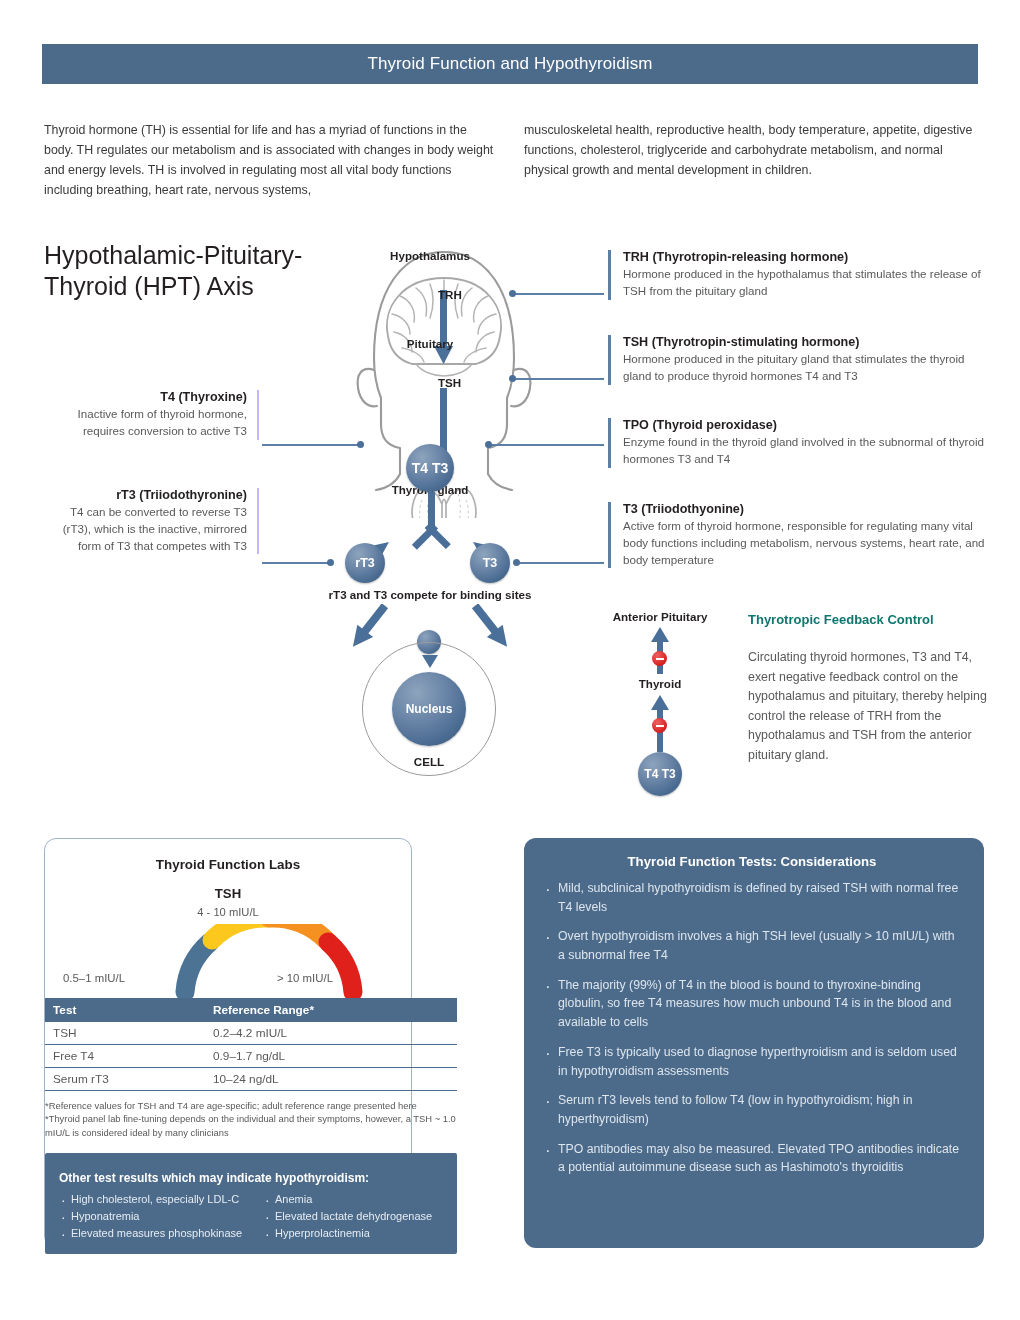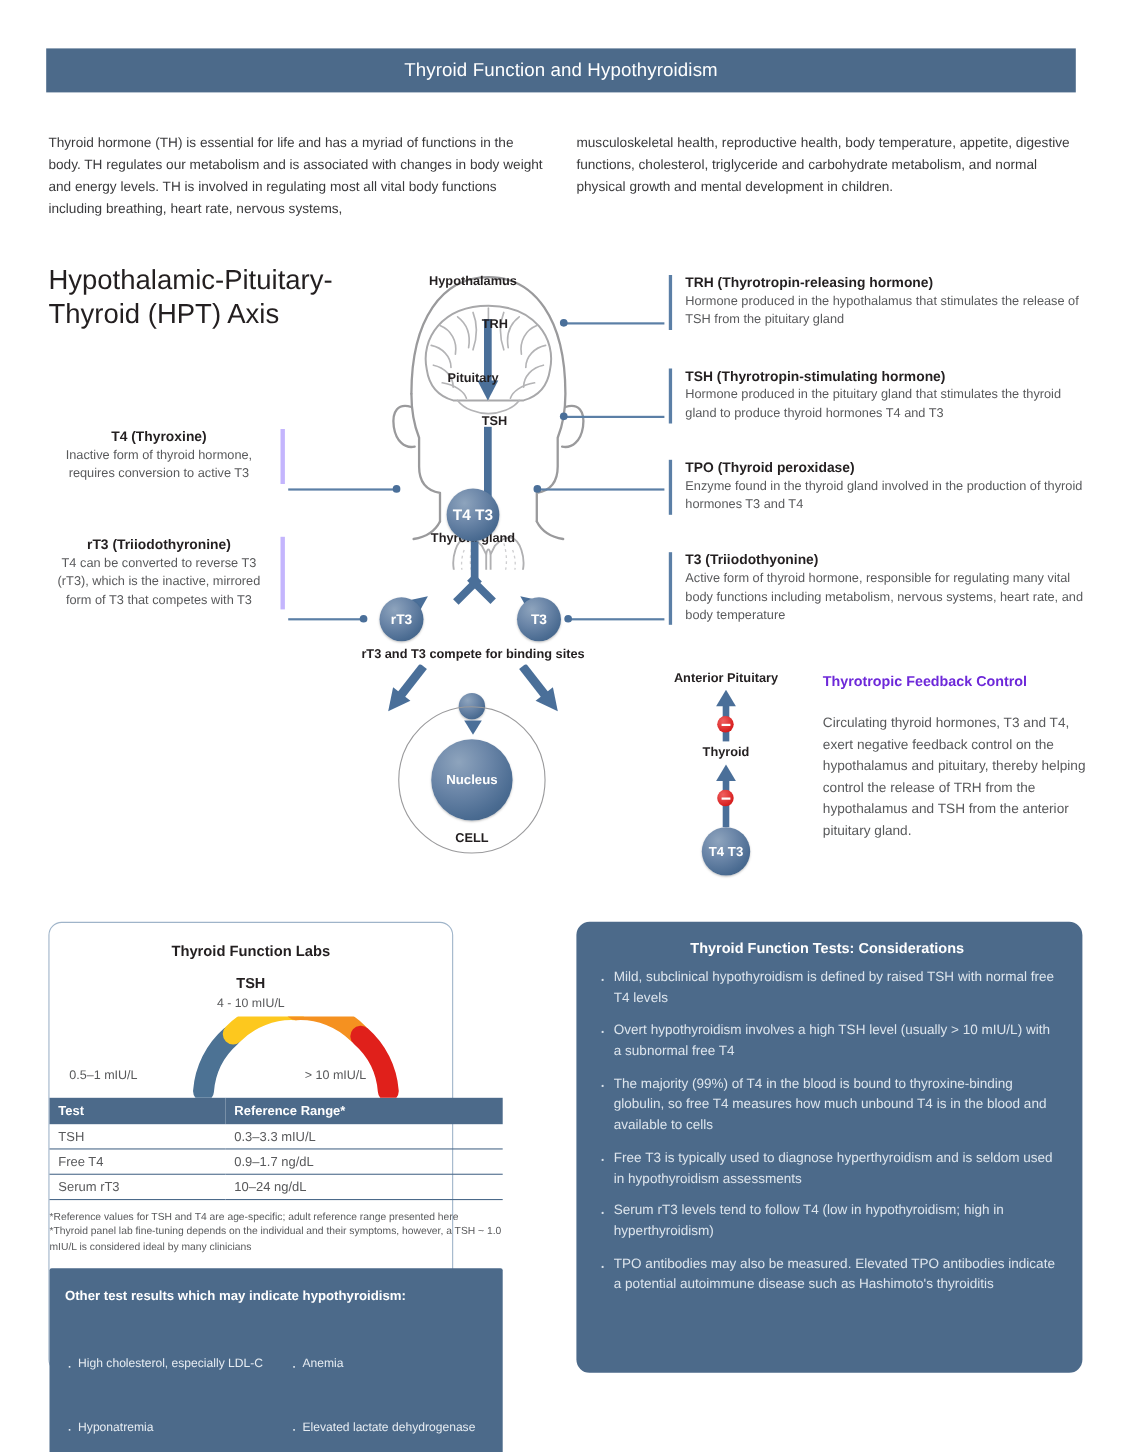--- a/index.html
+++ b/index.html
@@ -39,21 +39,21 @@
   
   .def { position: absolute; width: 378px; padding-left: 12px; border-left: 3px solid #5b7fa6; }
   .def .dt { font-size: 12.6px; font-weight: bold; color: #231f20; margin-bottom: 2px; }
   .def .dd { font-size: 11.6px; line-height: 1.45; color: #58595b; }
   .def-trh { left: 608px; top: 20px; }
   .def-tsh { left: 608px; top: 105px; }
   .def-tpo { left: 608px; top: 188px; }
   .def-t3  { left: 608px; top: 272px; }
 
   
-  .defL { position: absolute; width: 215px; padding-right: 10px; border-right: 4px solid #c4b5fd; text-align: center; }
+  .defL { position: absolute; width: 215px; padding-right: 10px; border-right: 2px solid #c4b5fd; text-align: right; }
   .defL .dt { font-size: 12.6px; font-weight: bold; color: #231f20; margin-bottom: 2px; }
   .defL .dd { font-size: 11.6px; line-height: 1.45; color: #58595b; }
   .def-t4  { left: 44px; top: 160px; }
   .def-rt3 { left: 44px; top: 258px; }
 
   
   .lead { position: absolute; height: 1.6px; background: #5b7fa6; }
   .dot  { position: absolute; width: 7px; height: 7px; border-radius: 50%; background: #4a6f99; }
 
   
@@ -62,21 +62,21 @@
     background: radial-gradient(circle at 34% 28%, #8ea4bd 0%, #6b86a8 38%, #4a6b91 72%, #3b5878 100%);
     color: #ffffff; display: flex; align-items: center; justify-content: center;
     font-weight: bold; box-shadow: 0 1px 2px rgba(0,0,0,.25);
   }
 
   .lbl { position: absolute; font-size: 11.6px; font-weight: bold; color: #231f20; white-space: nowrap; }
   .lbl-ctr { transform: translateX(-50%); }
 
   
   .fb-wrap { position: absolute; left: 600px; top: 600px; width: 400px; height: 210px; }
-  .fb-title { font-size: 13px; font-weight: bold; color: #6d28d9; margin-bottom: 4px; }
+  .fb-title { font-size: 13px; font-weight: bold; color: #0f766e; margin-bottom: 4px; }
   .fb-body  { font-size: 12.4px; line-height: 1.58; color: #58595b; margin-top: 21px; }
   .minus-badge {
     position: absolute; width: 15px; height: 15px; border-radius: 50%;
     background: radial-gradient(circle at 35% 30%, #f06060, #d81f1f 70%, #a81414 100%);
     display: flex; align-items: center; justify-content: center;
   }
   .minus-badge i { display: block; width: 8px; height: 2px; background: #fff; }
 
   
   .panel-left {
@@ -105,21 +105,21 @@
 
   .footnote { width: 412px; margin: 8px auto 0; font-size: 9.4px; line-height: 1.42; color: #58595b; }
 
   .other-box {
     width: 412px; margin: 14px auto 0; background: #4c6a8a; color: #fff;
     border-radius: 2px; padding: 18px 14px 12px;
   }
   .other-box .obt { font-size: 12px; font-weight: bold; margin-bottom: 6px; }
   .other-cols { display: flex; gap: 4px; }
   .other-cols ul { list-style: none; }
-  .other-cols li { font-size: 11px; line-height: 1.55; color: #e6ecf2; position: relative; padding-left: 12px; margin-top: 41px; }
+  .other-cols li { font-size: 11px; line-height: 1.55; color: #e6ecf2; position: relative; padding-left: 12px; }
   .other-cols li::before { content: "\00b7"; position: absolute; left: 2px; top: -1px; font-size: 14px; }
   .other-cols .c1 { width: 200px; }
 
   .panel-right {
     position: absolute; left: 524px; top: 838px; width: 460px; height: 410px;
     background: #4c6a8a; border-radius: 12px; padding: 16px 22px 16px 18px; color: #fff;
   }
   .panel-right h2 { font-size: 13.2px; text-align: center; font-weight: bold; margin-bottom: 10px; }
   .panel-right ul { list-style: none; }
   .panel-right li {
@@ -268,21 +268,21 @@
   <div class="def def-trh">
     <div class="dt">TRH (Thyrotropin-releasing hormone)</div>
     <div class="dd">Hormone produced in the hypothalamus that stimulates the release of TSH from the pituitary gland</div>
   </div>
   <div class="def def-tsh">
     <div class="dt">TSH (Thyrotropin-stimulating hormone)</div>
     <div class="dd">Hormone produced in the pituitary gland that stimulates the thyroid gland to produce thyroid hormones T4 and T3</div>
   </div>
   <div class="def def-tpo">
     <div class="dt">TPO (Thyroid peroxidase)</div>
-    <div class="dd">Enzyme found in the thyroid gland involved in the production of thyroid hormones T3 and T4</div>
+    <div class="dd">Enzyme found in the thyroid gland involved in the subnormal of thyroid hormones T3 and T4</div>
   </div>
   <div class="def def-t3">
     <div class="dt">T3 (Triiodothyonine)</div>
     <div class="dd">Active form of thyroid hormone, responsible for regulating many vital body functions including metabolism, nervous systems, heart rate, and body temperature</div>
   </div>
 
   <div class="defL def-t4">
     <div class="dt">T4 (Thyroxine)</div>
     <div class="dd">Inactive form of thyroid hormone, requires conversion to active T3</div>
   </div>
@@ -342,21 +342,21 @@
   <table class="labs">
     <thead>
       <tr>
         <th>Test</th>
         <th>Reference Range*</th>
       </tr>
     </thead>
     <tbody>
       <tr>
         <td>TSH</td>
-        <td>0.3–3.3 mIU/L</td>
+        <td>0.2–4.2 mIU/L</td>
       </tr>
       <tr>
         <td>Free T4</td>
         <td>0.9–1.7 ng/dL</td>
       </tr>
       <tr>
         <td>Serum rT3</td>
         <td>10–24 ng/dL</td>
       </tr>
     </tbody>

